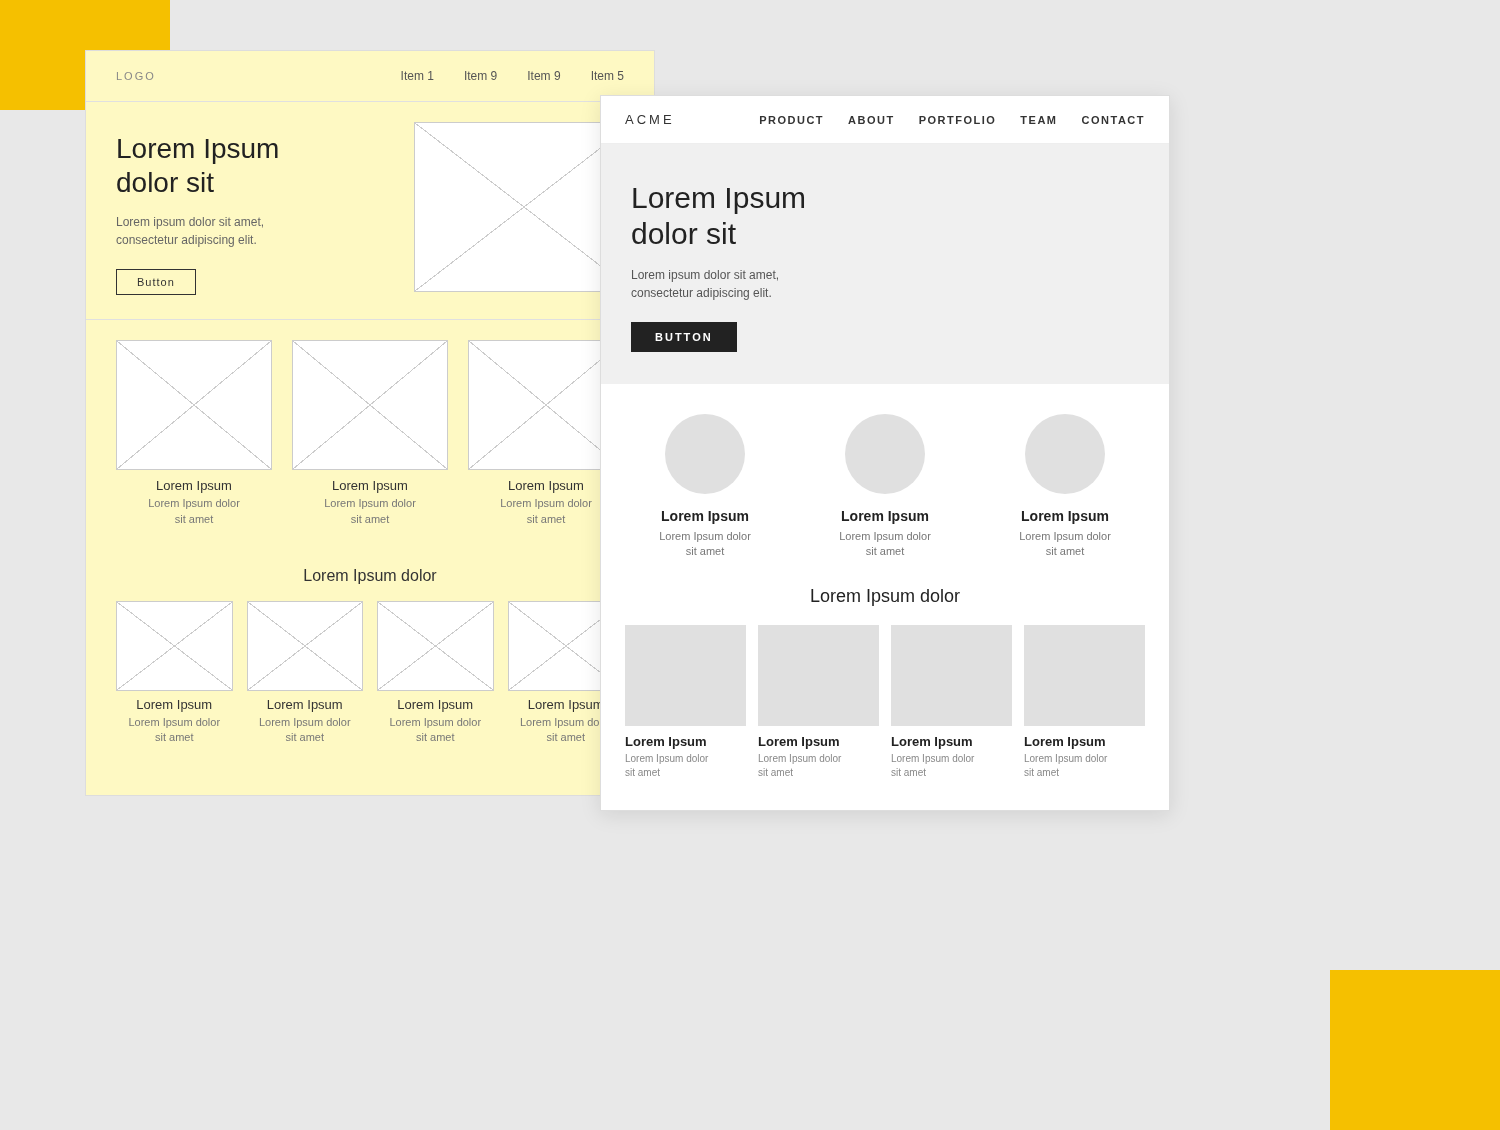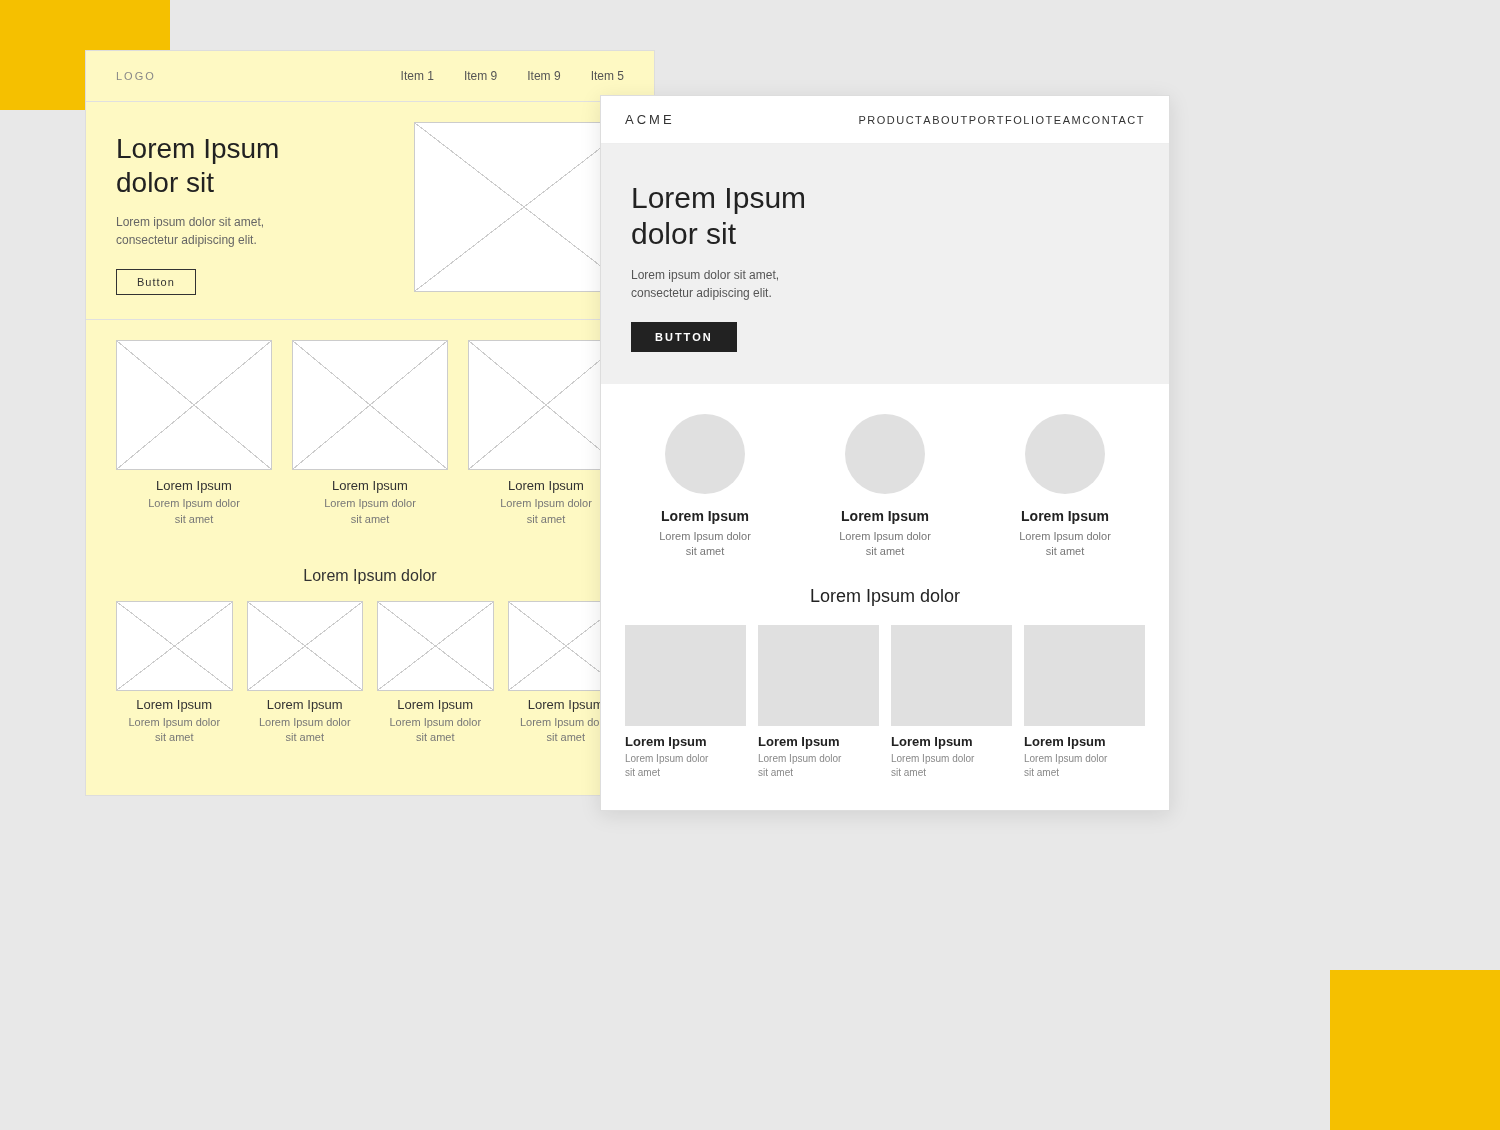--- a/index.html
+++ b/index.html
@@ -183,31 +183,32 @@
       box-shadow: 0 4px 20px rgba(0,0,0,0.1);
     }
 
     
     .mk-nav {
       display: flex;
       align-items: center;
       padding: 16px 24px;
       background: #fff;
       border-bottom: 1px solid #eee;
+      gap: 24px;
     }
     .mk-logo {
       font-size: 13px;
       letter-spacing: 3px;
       color: #333;
       margin-right: auto;
     }
     .mk-nav-item {
       font-size: 11px;
       letter-spacing: 1.5px;
-      font-weight: 400;
+      font-weight: 700;
       color: #333;
       text-transform: uppercase;
       text-align: right;
     }
 
     
     .mk-hero {
       background: #f0f0f0;
       padding: 36px 30px 32px;
     }

